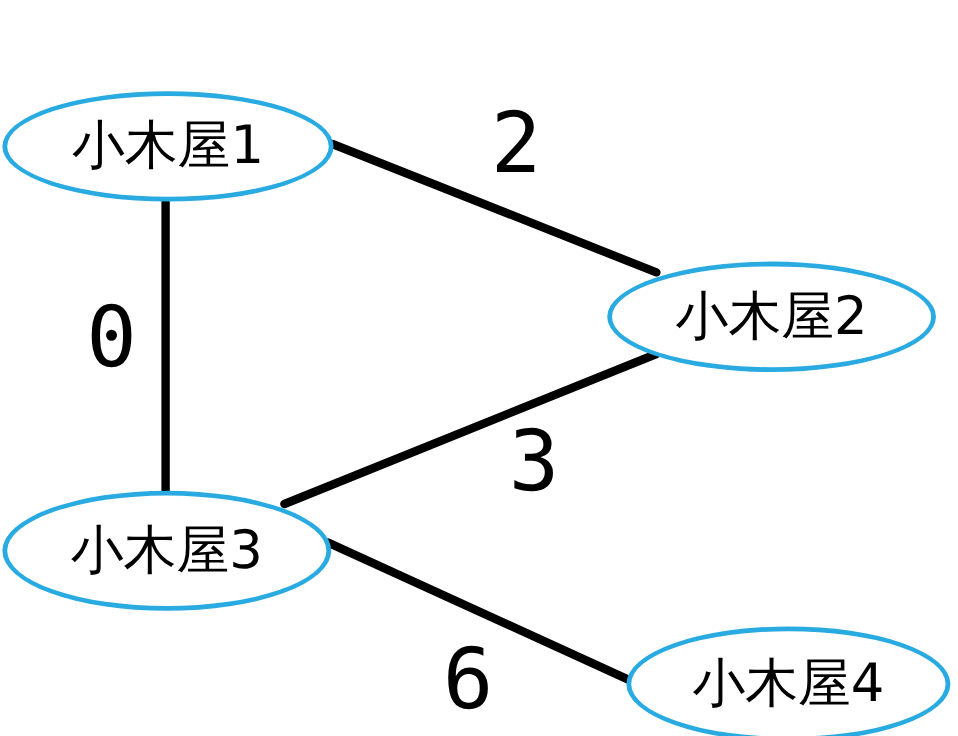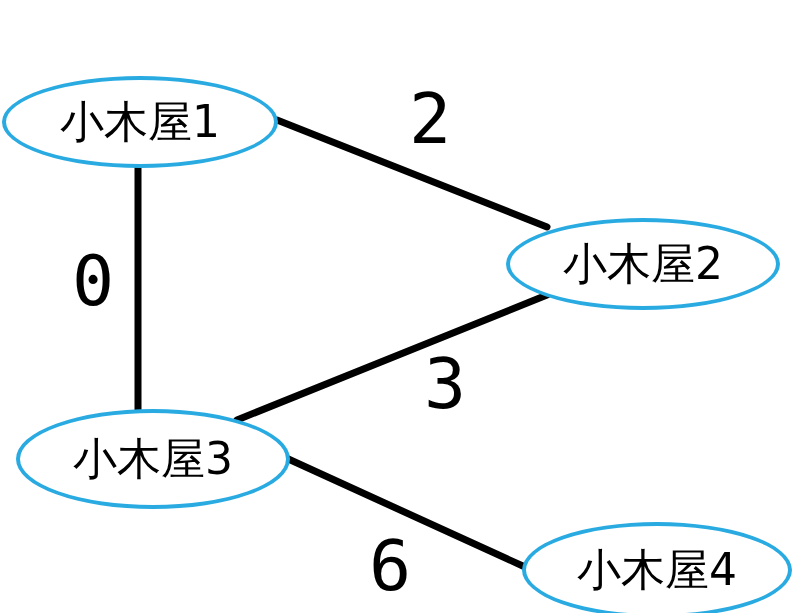--- a/index.html
+++ b/index.html
@@ -33,21 +33,21 @@
     align-items: center;
     justify-content: center;
     color: #000000;
     font-size: 44px;
     font-family: "DejaVu Sans", sans-serif;
     line-height: 1;
     z-index: 2;
   }
   .node-1 { left: 2px;   top: 29px;  width: 276px; height: 92px; }
   .node-2 { left: 506px; top: 171px; width: 274px; height: 92px; }
-  .node-3 { left: 16px;   top: 362px; width: 274px; height: 100px; }
+  .node-3 { left: 2px;   top: 362px; width: 274px; height: 100px; }
   .node-4 { left: 522px; top: 475px; width: 270px; height: 96px; align-items: center; }
   .weight {
     position: absolute;
     transform: translate(-50%, -50%);
     font-family: "DejaVu Sans Mono", monospace;
     font-size: 70px;
     color: #000000;
     line-height: 1;
     z-index: 3;
     white-space: nowrap;

